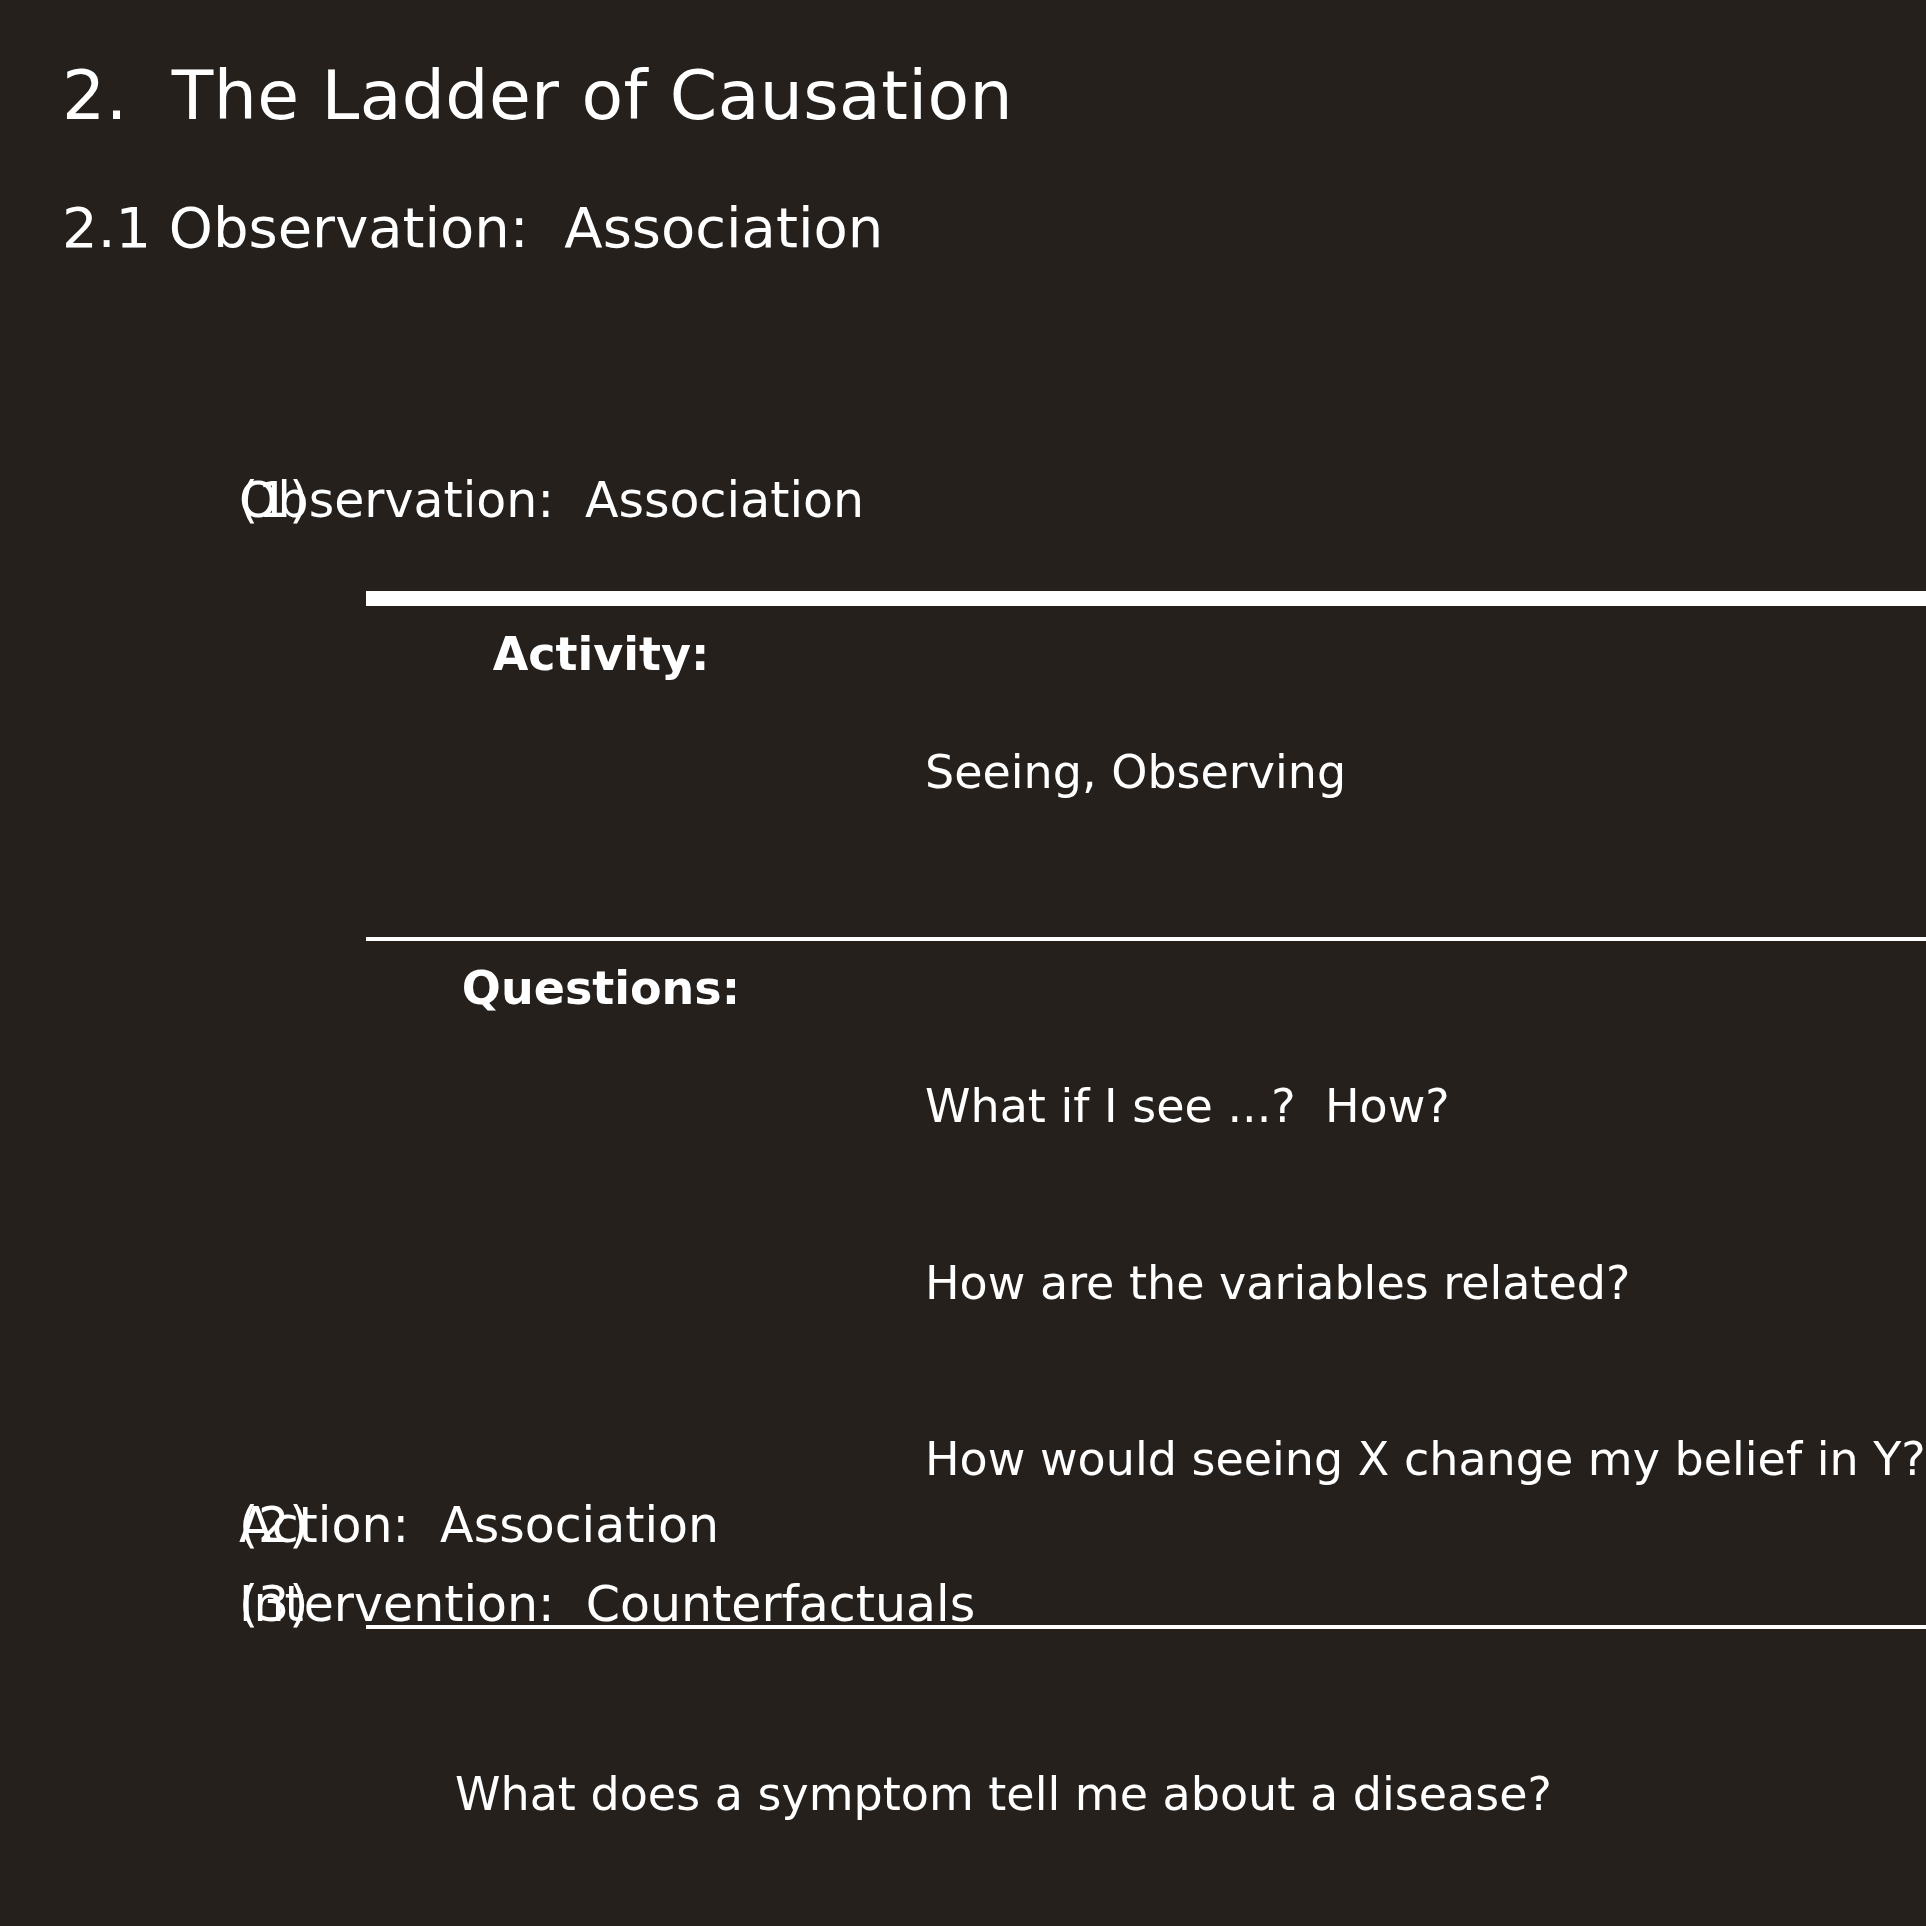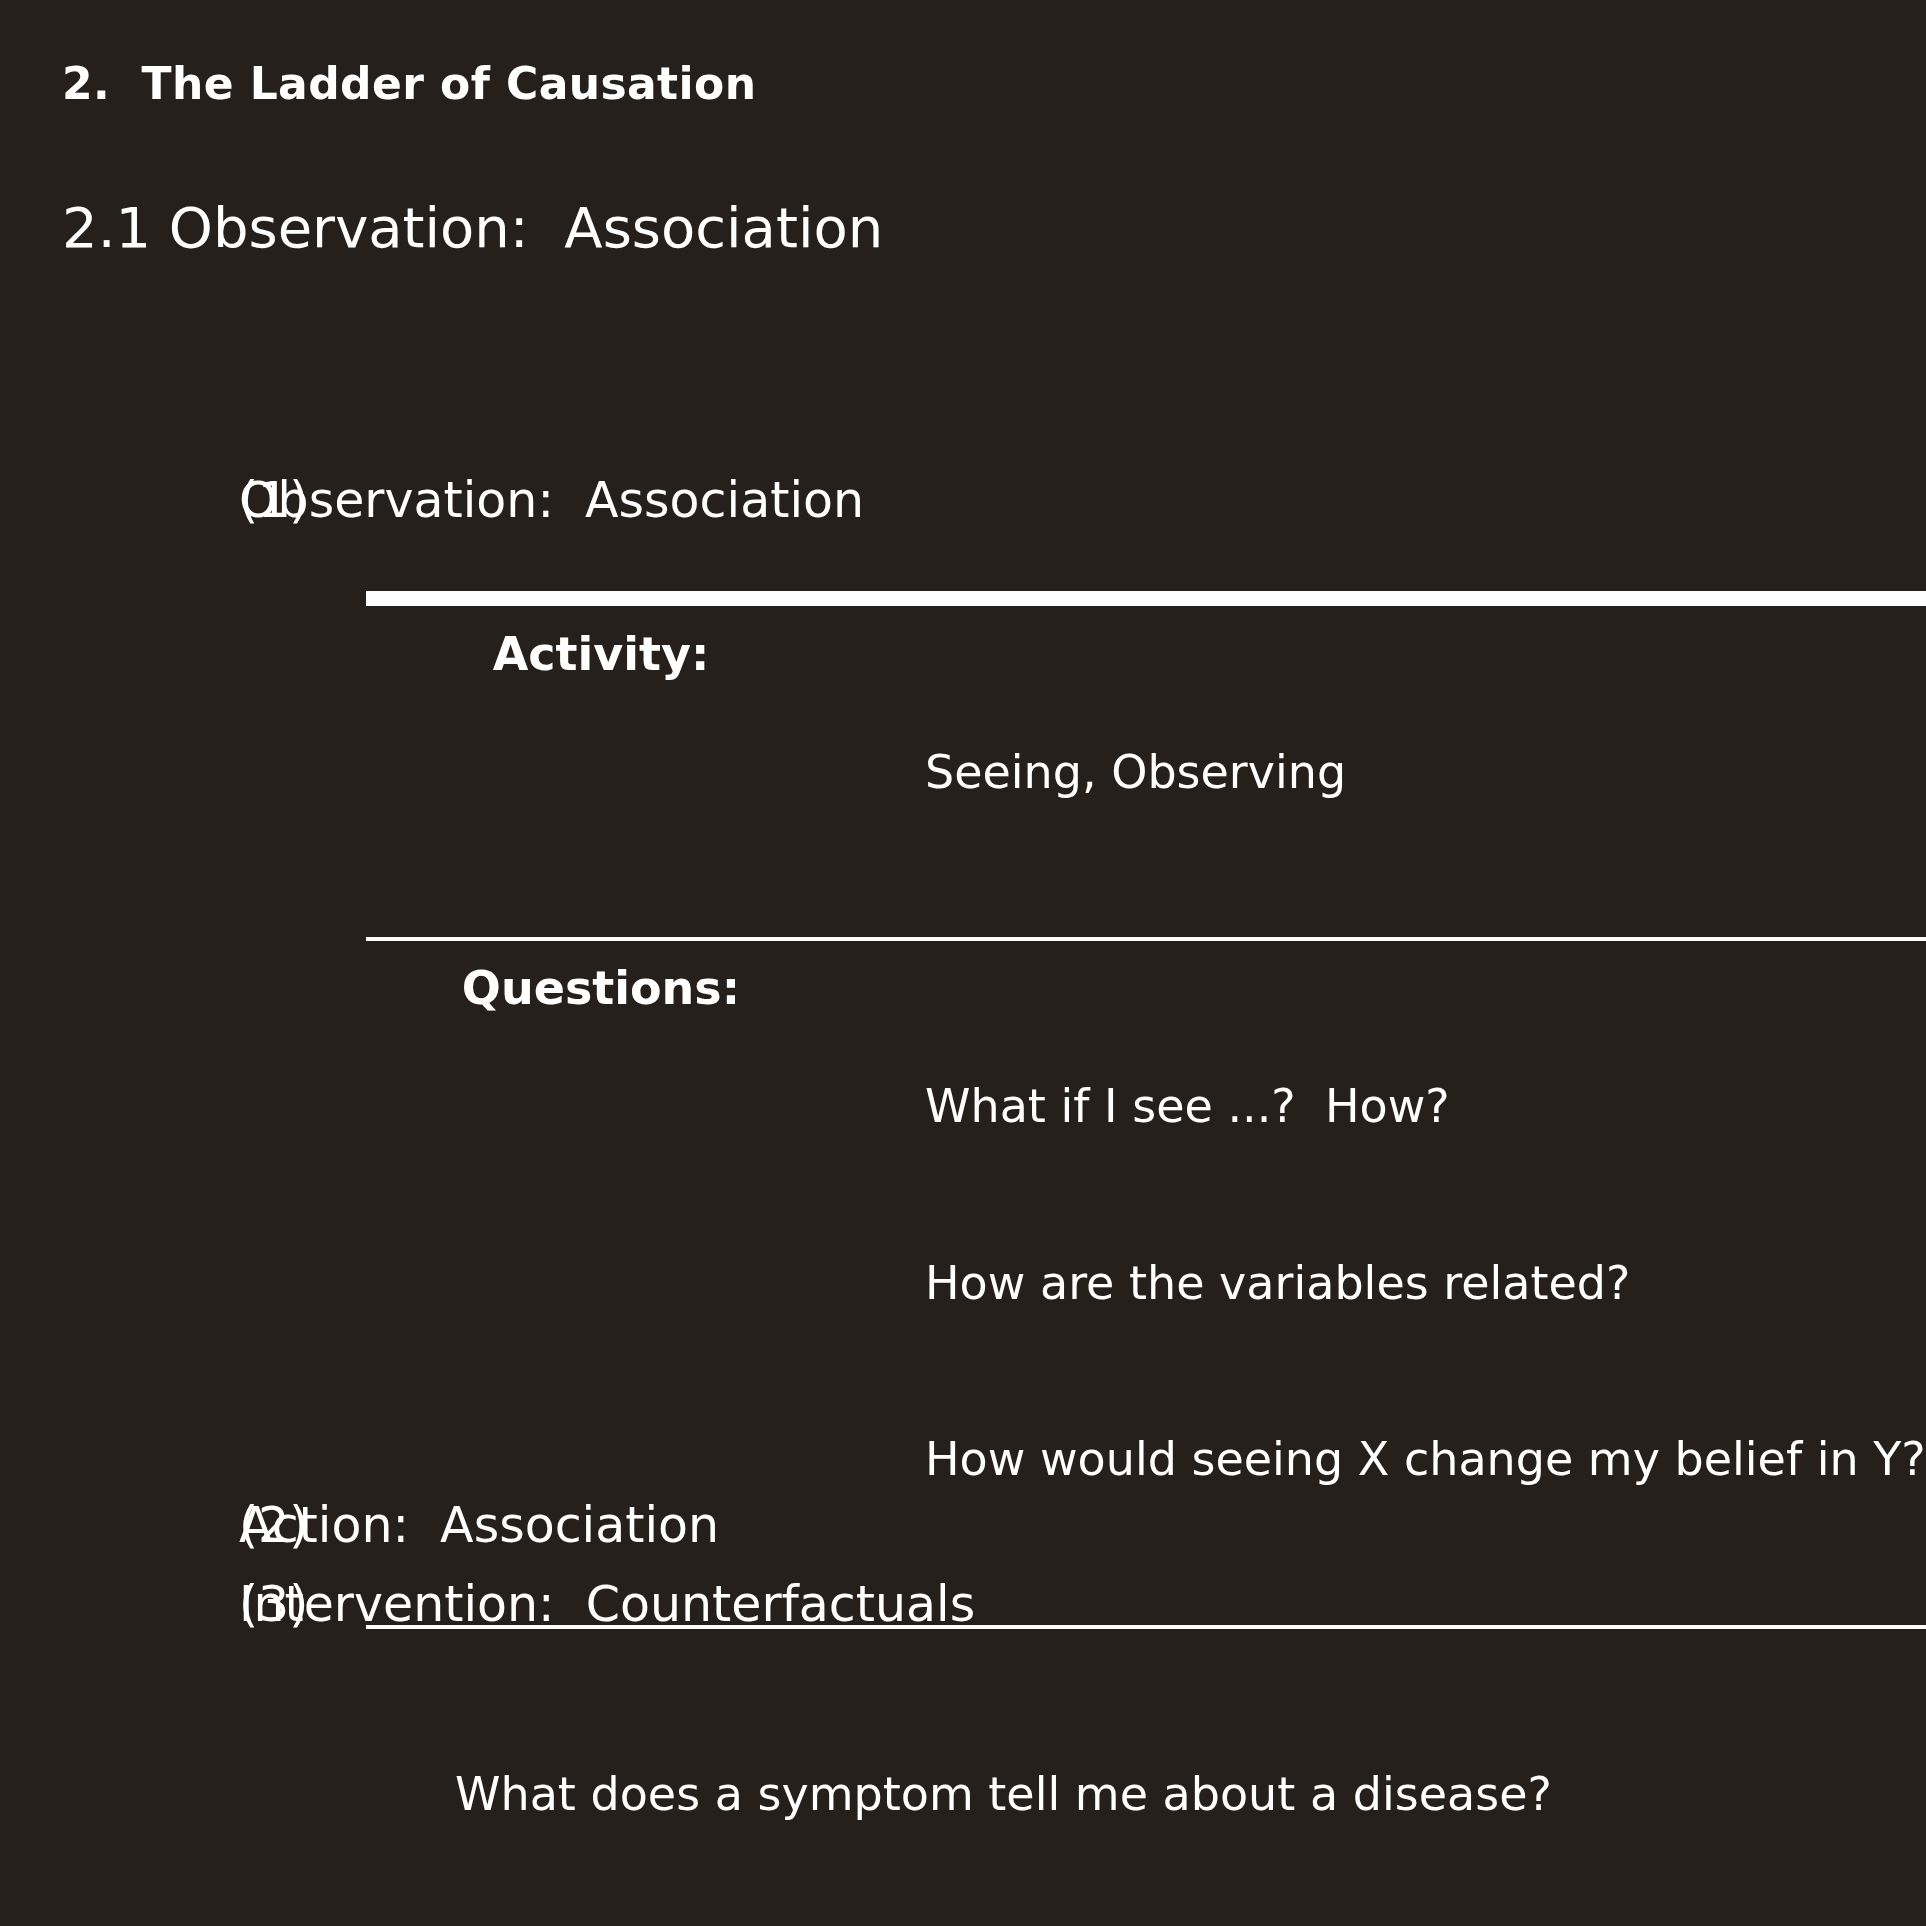--- a/index.html
+++ b/index.html
@@ -19,23 +19,23 @@
   
   #slide-header {
     position: absolute;
     left: 0; top: 0;
     width: 2778px;
   }
   #slide-title {
     position: absolute;
     left: 62px;
     top: 62px;
-    font-size: 44px;
+    font-size: 68px;
     line-height: 1.0;
-    font-weight: bold;
+    font-weight: normal;
     letter-spacing: 0.4px;
     white-space: pre;
   }
   #slide-subtitle {
     position: absolute;
     left: 62px;
     top: 200px;
     font-size: 56px;
     line-height: 1.0;
     font-weight: normal;

